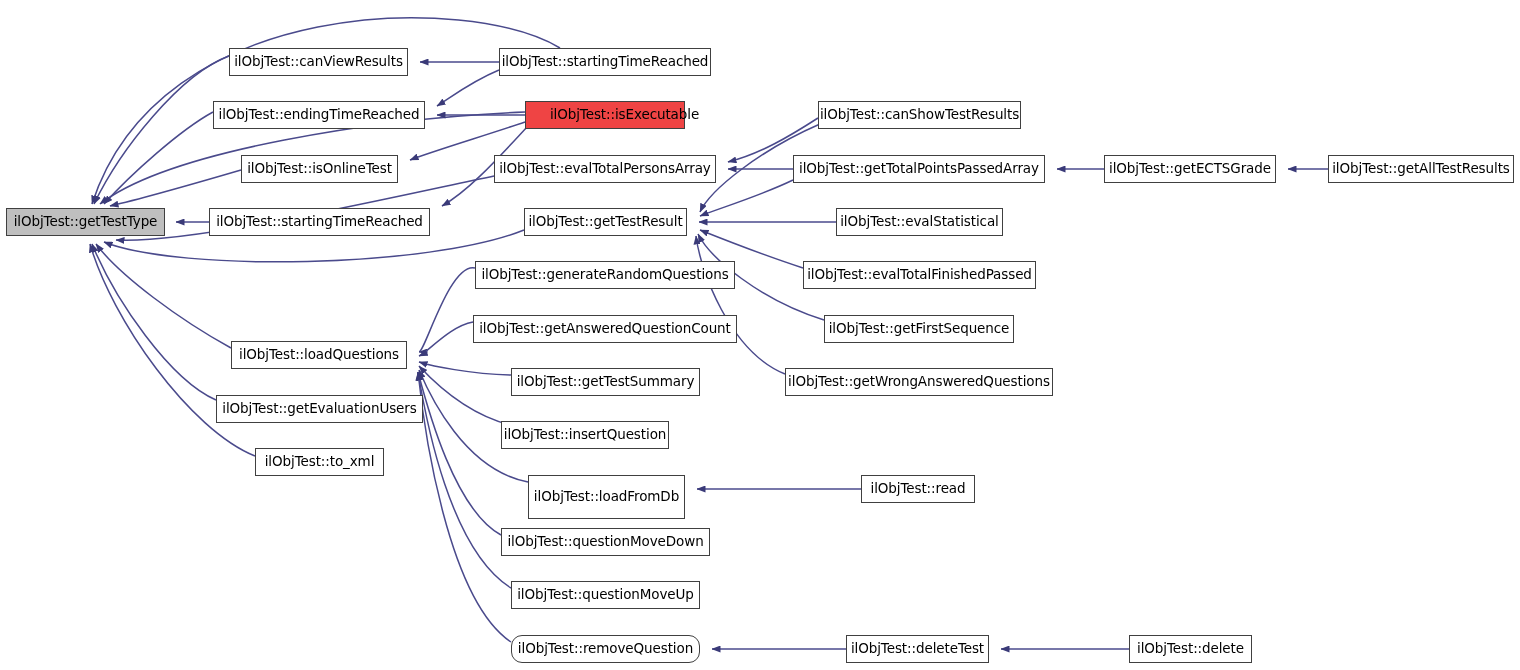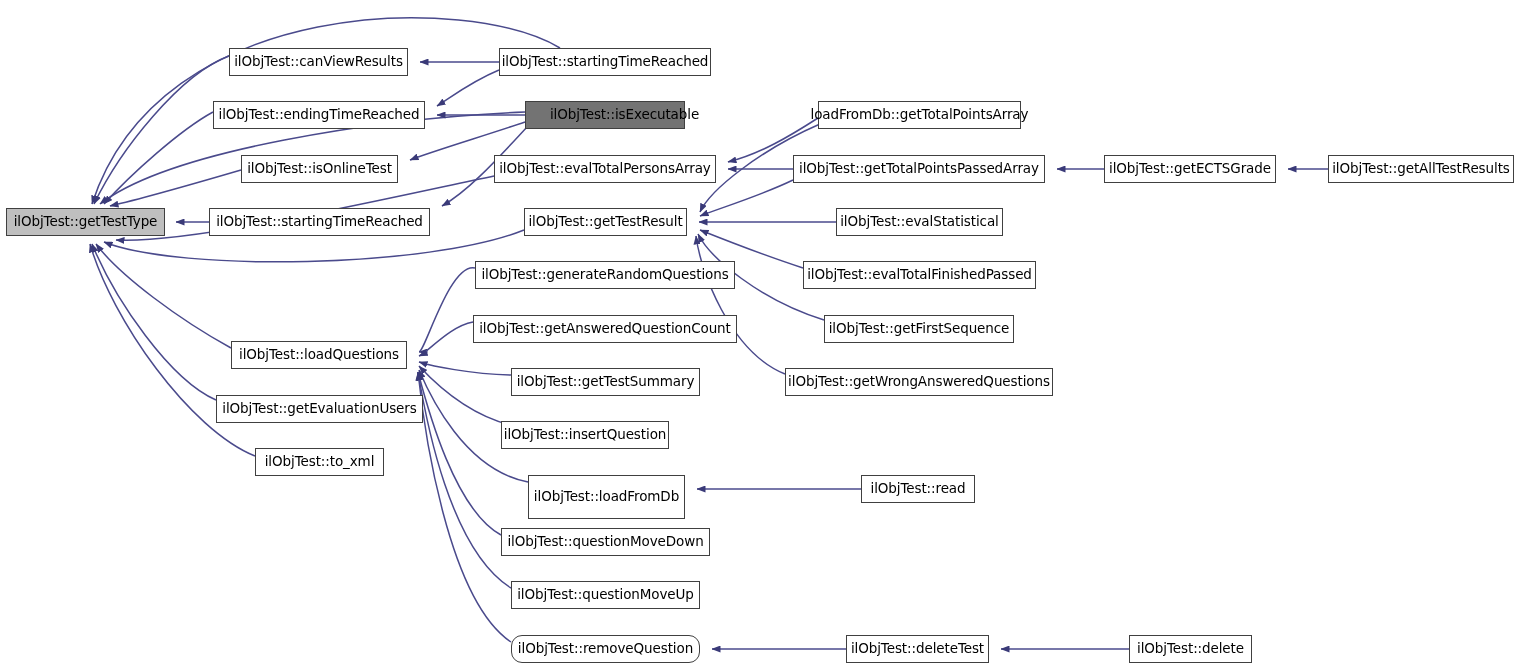--- a/index.html
+++ b/index.html
@@ -118,21 +118,21 @@
       </div>
       <div class="gnode" style="left: 216px; top: 395px; width: 207px; height: 28px; border-color: rgb(64, 64, 64); color: rgb(0, 0, 0); background: rgb(255, 255, 255);">
         <span class="gnode-label">ilObjTest::getEvaluationUsers</span>
       </div>
       <div class="gnode" style="left: 255px; top: 448px; width: 129px; height: 28px; border-color: rgb(64, 64, 64); color: rgb(0, 0, 0); background: rgb(255, 255, 255);">
         <span class="gnode-label">ilObjTest::to_xml</span>
       </div>
       <div class="gnode" style="left: 499px; top: 48px; width: 212px; height: 28px; border-color: rgb(64, 64, 64); color: rgb(0, 0, 0); background: rgb(255, 255, 255);">
         <span class="gnode-label">ilObjTest::startingTimeReached</span>
       </div>
-      <div class="gnode" style="left: 525px; top: 101px; width: 160px; height: 28px; border-color: rgb(64, 64, 64); color: rgb(0, 0, 0); background: #737373; padding-left: 39px;">
+      <div class="gnode" style="left: 525px; top: 101px; width: 160px; height: 28px; border-color: rgb(64, 64, 64); color: rgb(0, 0, 0); background: #ef4444; padding-left: 39px;">
         <span class="gnode-label">ilObjTest::isExecutable</span>
       </div>
       <div class="gnode" style="left: 494px; top: 155px; width: 222px; height: 28px; border-color: rgb(64, 64, 64); color: rgb(0, 0, 0); background: rgb(255, 255, 255);">
         <span class="gnode-label">ilObjTest::evalTotalPersonsArray</span>
       </div>
       <div class="gnode" style="left: 524px; top: 208px; width: 163px; height: 28px; border-color: rgb(64, 64, 64); color: rgb(0, 0, 0); background: rgb(255, 255, 255);">
         <span class="gnode-label">ilObjTest::getTestResult</span>
       </div>
       <div class="gnode" style="left: 475px; top: 261px; width: 260px; height: 28px; border-color: rgb(64, 64, 64); color: rgb(0, 0, 0); background: rgb(255, 255, 255);">
         <span class="gnode-label">ilObjTest::generateRandomQuestions</span>
@@ -152,21 +152,21 @@
       <div class="gnode" style="left: 501px; top: 528px; width: 209px; height: 28px; border-color: rgb(64, 64, 64); color: rgb(0, 0, 0); background: rgb(255, 255, 255);">
         <span class="gnode-label">ilObjTest::questionMoveDown</span>
       </div>
       <div class="gnode" style="left: 511px; top: 581px; width: 189px; height: 28px; border-color: rgb(64, 64, 64); color: rgb(0, 0, 0); background: rgb(255, 255, 255);">
         <span class="gnode-label">ilObjTest::questionMoveUp</span>
       </div>
       <div class="gnode" style="left: 511px; top: 635px; width: 189px; height: 28px; border-color: rgb(64, 64, 64); color: rgb(0, 0, 0); background: rgb(255, 255, 255); border-radius: 11px;">
         <span class="gnode-label">ilObjTest::removeQuestion</span>
       </div>
       <div class="gnode" style="left: 818px; top: 101px; width: 203px; height: 28px; border-color: rgb(64, 64, 64); color: rgb(0, 0, 0); background: rgb(255, 255, 255);">
-        <span class="gnode-label">loadFromDb::getTotalPointsArray</span>
+        <span class="gnode-label">ilObjTest::canShowTestResults</span>
       </div>
       <div class="gnode" style="left: 793px; top: 155px; width: 252px; height: 28px; border-color: rgb(64, 64, 64); color: rgb(0, 0, 0); background: rgb(255, 255, 255);">
         <span class="gnode-label">ilObjTest::getTotalPointsPassedArray</span>
       </div>
       <div class="gnode" style="left: 836px; top: 208px; width: 167px; height: 28px; border-color: rgb(64, 64, 64); color: rgb(0, 0, 0); background: rgb(255, 255, 255);">
         <span class="gnode-label">ilObjTest::evalStatistical</span>
       </div>
       <div class="gnode" style="left: 803px; top: 261px; width: 233px; height: 28px; border-color: rgb(64, 64, 64); color: rgb(0, 0, 0); background: rgb(255, 255, 255);">
         <span class="gnode-label">ilObjTest::evalTotalFinishedPassed</span>
       </div>

